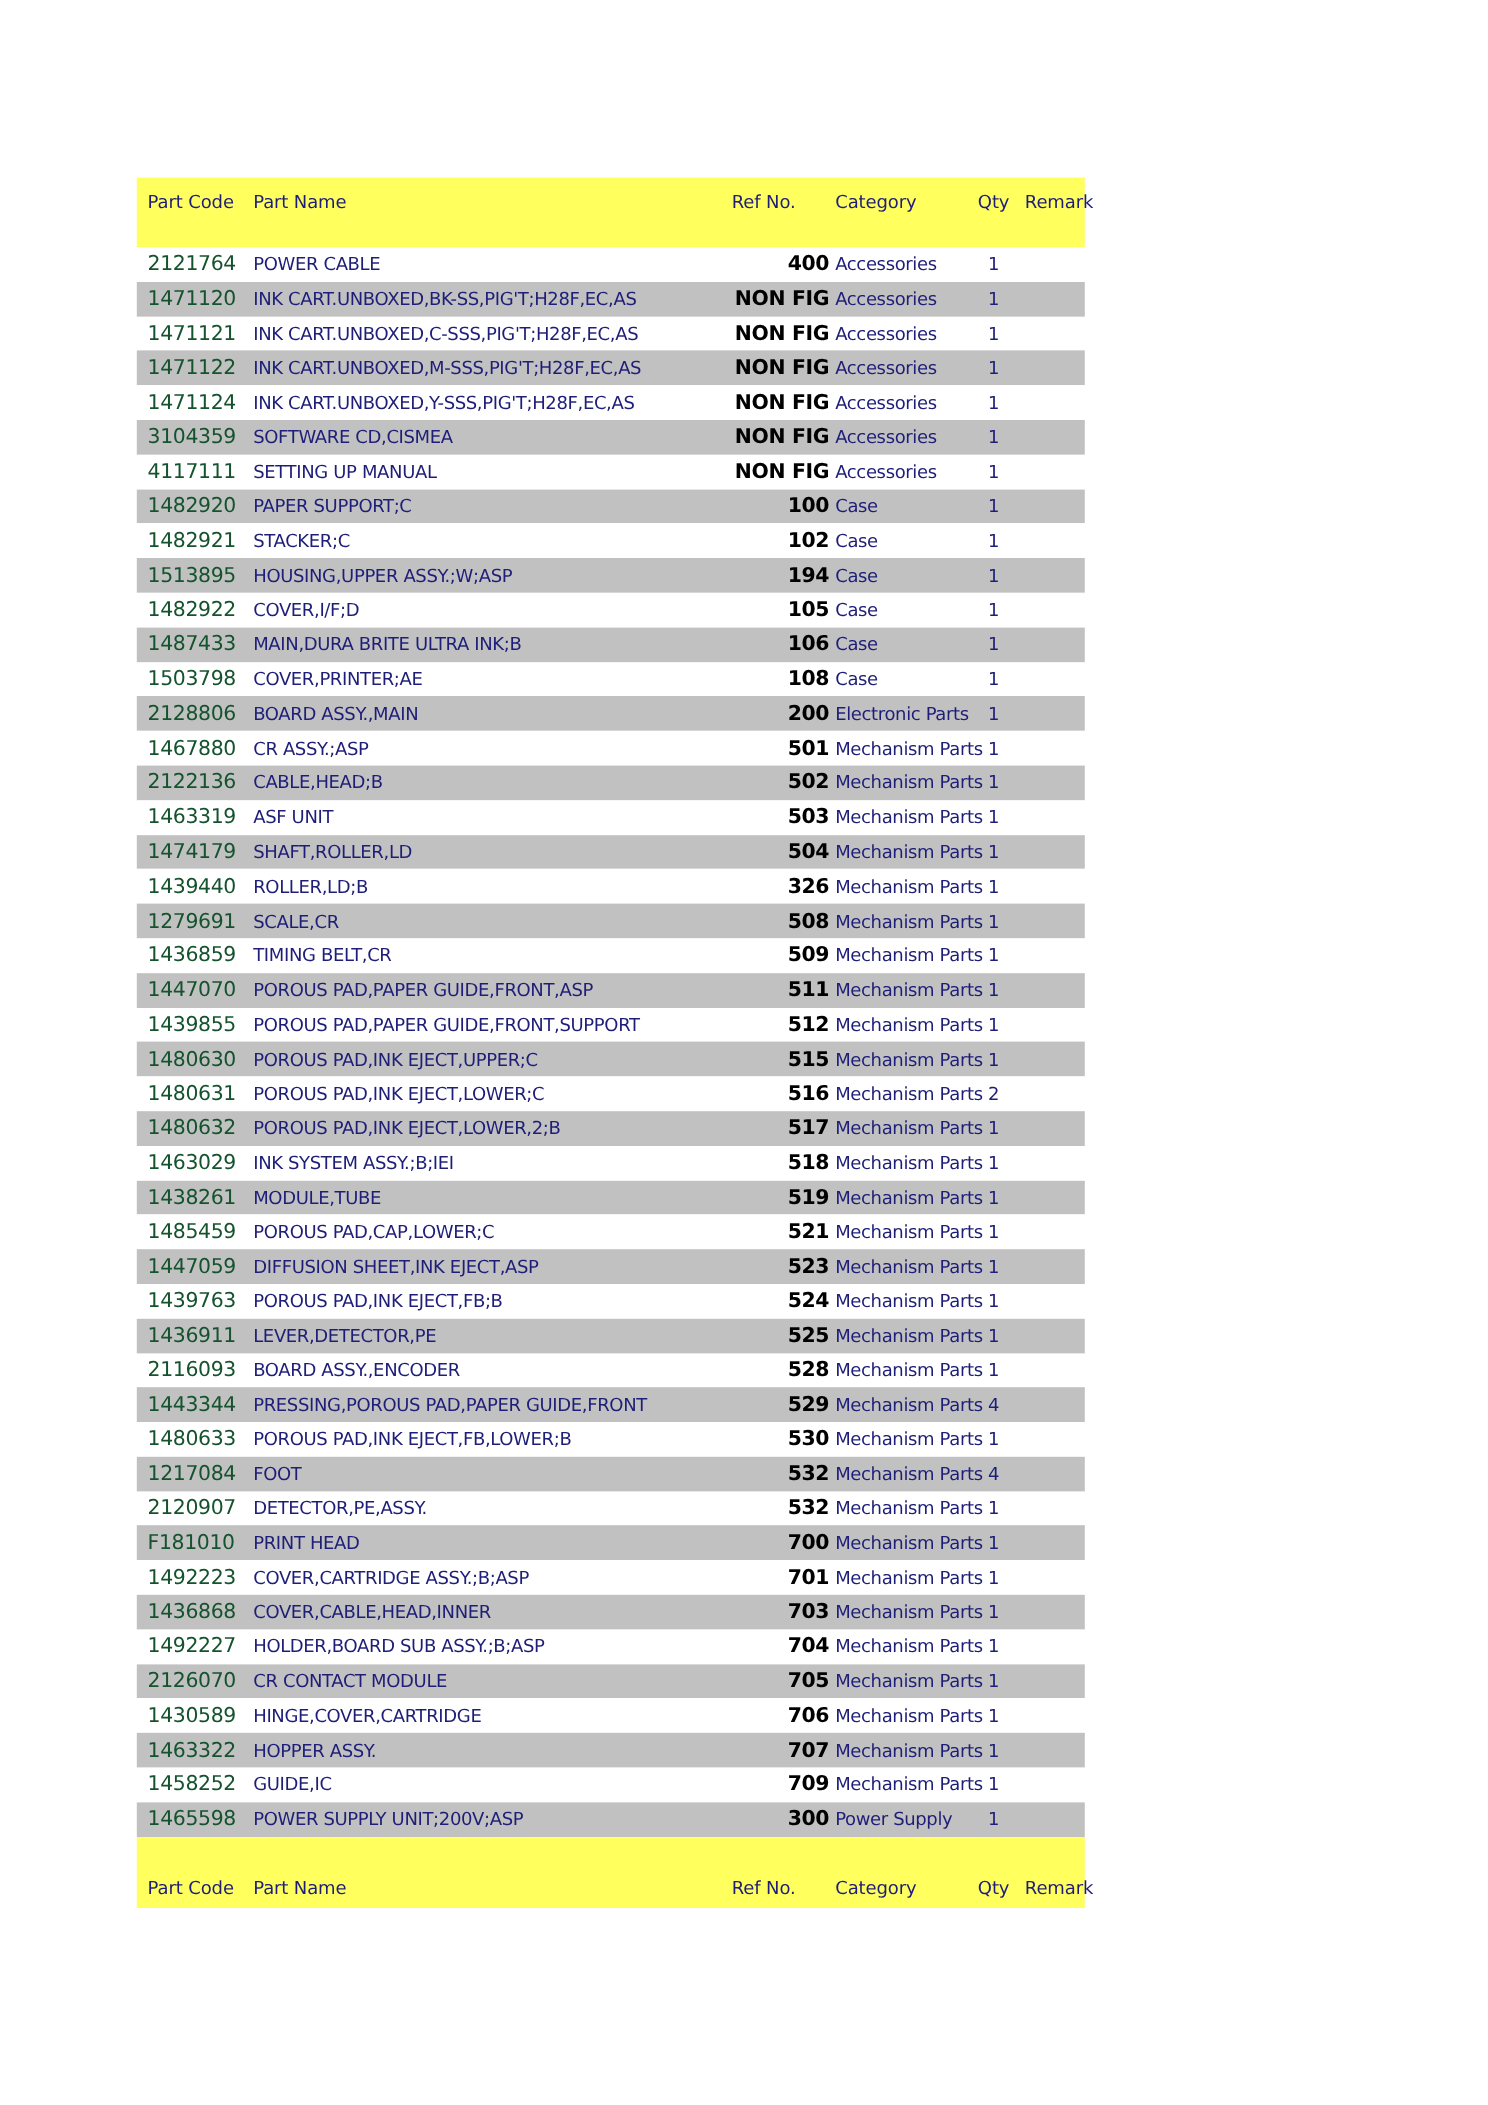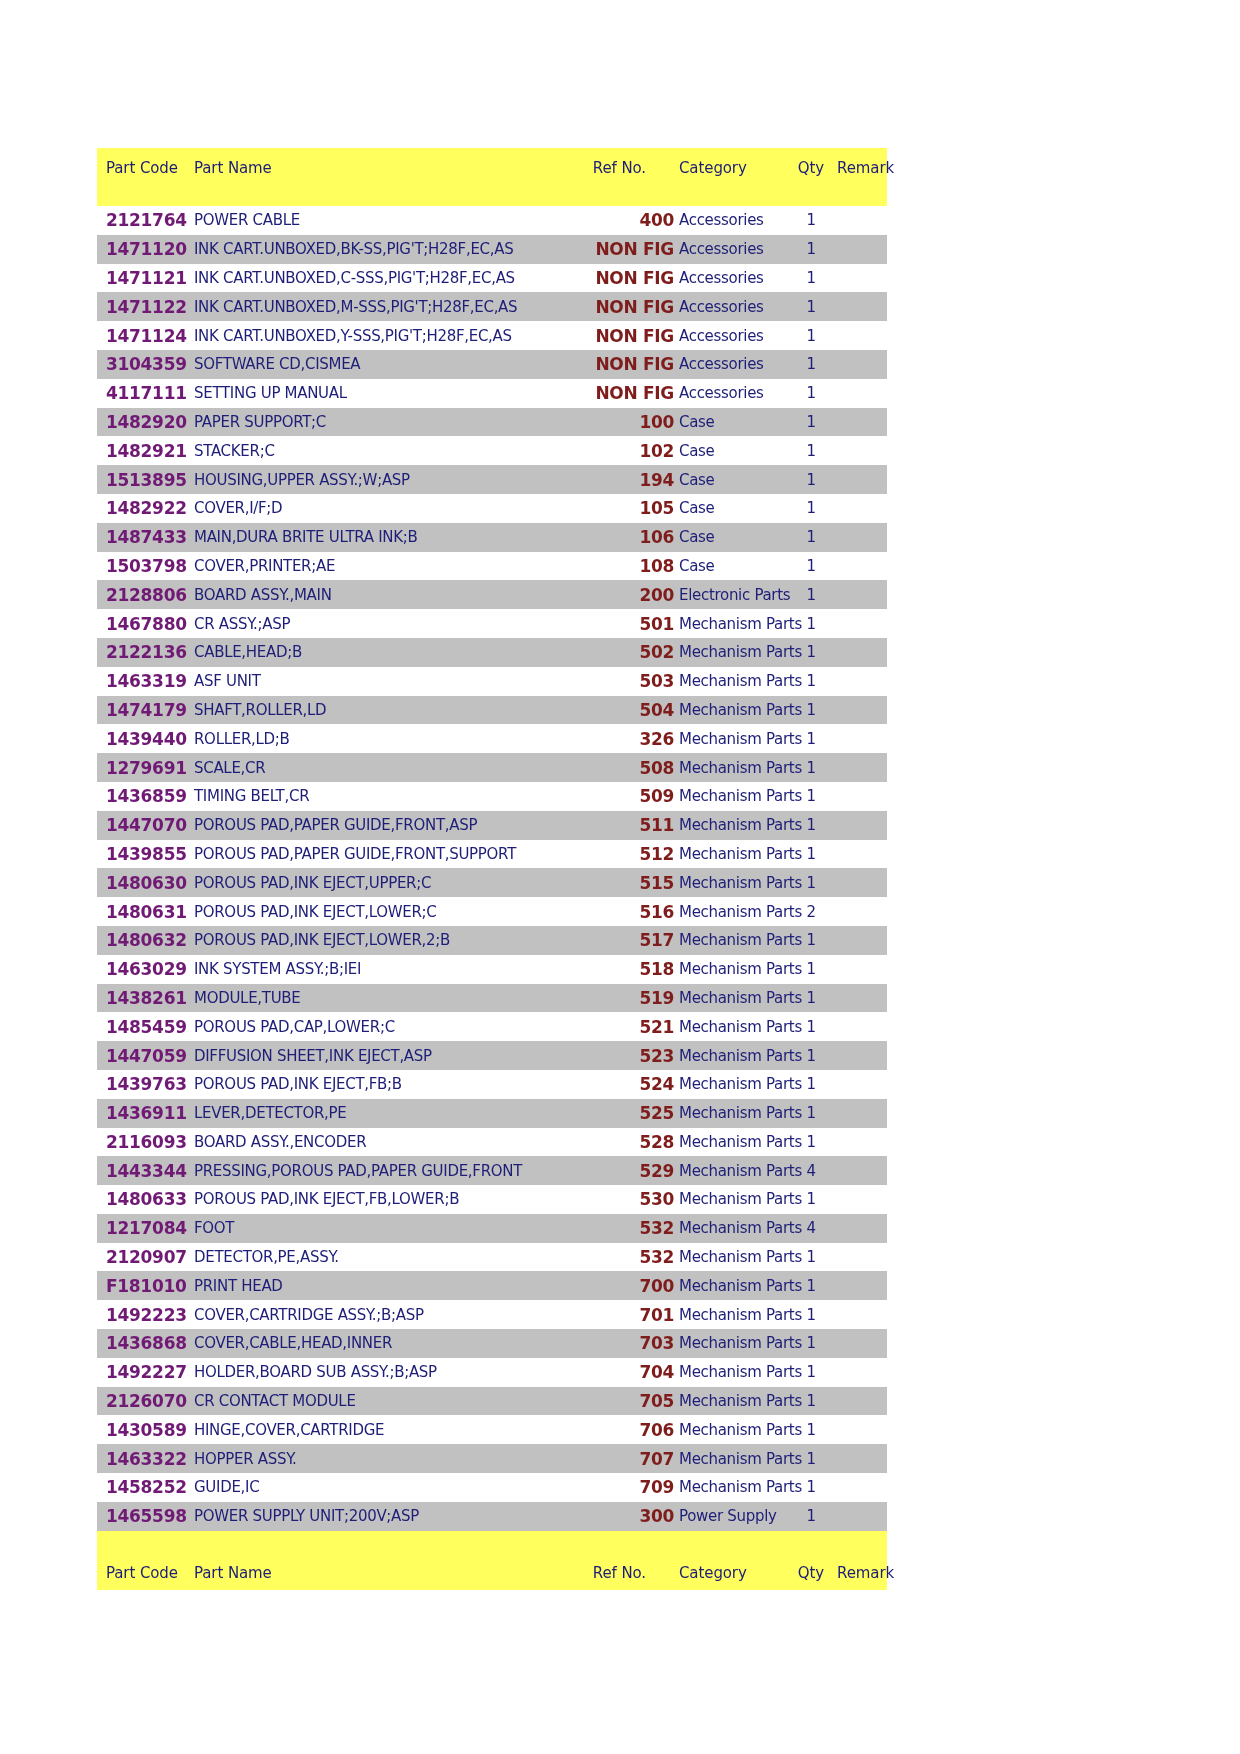--- a/index.html
+++ b/index.html
@@ -1,21 +1,21 @@
 <!DOCTYPE html>
 <html><head>
 <meta charset="utf-8">
 <style>
   html,body{margin:0;padding:0;background:#ffffff;}
   body{
     width:1240px;height:1754px;position:relative;overflow:hidden;
     font-family:"DejaVu Sans","Liberation Sans",sans-serif;
   }
   .parts-table{
-    position:absolute;left:97px;top:148px;width:790px;
+    position:absolute;left:114px;top:148px;width:790px;
   }
   .band{
     background:#ffff5e;width:790px;box-sizing:border-box;
     display:flex;flex-direction:column;
   }
   .band.header{height:58px;justify-content:flex-start;padding-top:11px;}
   .band.footer{height:59px;justify-content:flex-end;padding-bottom:8px;}
   .cols{display:flex;align-items:baseline;}
   .cell{box-sizing:border-box;flex:0 0 auto;white-space:nowrap;overflow:visible;}
   .col-code{width:96px;padding-left:9px;}
@@ -27,27 +27,27 @@
   .hdr-label{
     color:#1e1e78;font-size:15px;letter-spacing:-0.1px;
   }
   .band .col-ref{padding-right:28px;}
   .tbody{width:790px;}
   .row{
     height:28.8px;display:flex;align-items:center;background:#ffffff;
   }
   .row:nth-child(even){background:#c1c1c1;}
   .code-text{
-    color:#701a75;font-weight:bold;font-size:17px;letter-spacing:-0.3px;
+    color:#14532d;font-weight:normal;font-size:17px;letter-spacing:-0.3px;
   }
   .name-text,.cat-text,.qty-text{
     color:#1e1e78;font-size:15px;letter-spacing:-0.3px;
   }
   .ref-text{
-    color:#7f1d1d;font-weight:bold;font-size:17px;letter-spacing:-0.3px;
+    color:#000000;font-weight:bold;font-size:17px;letter-spacing:-0.3px;
   }
   .remark-text{color:#1e1e78;font-size:15px;}
 </style>
 </head>
 <body>
 
 <div class="parts-table">
 
   <div class="band header">
     <div class="cols">

